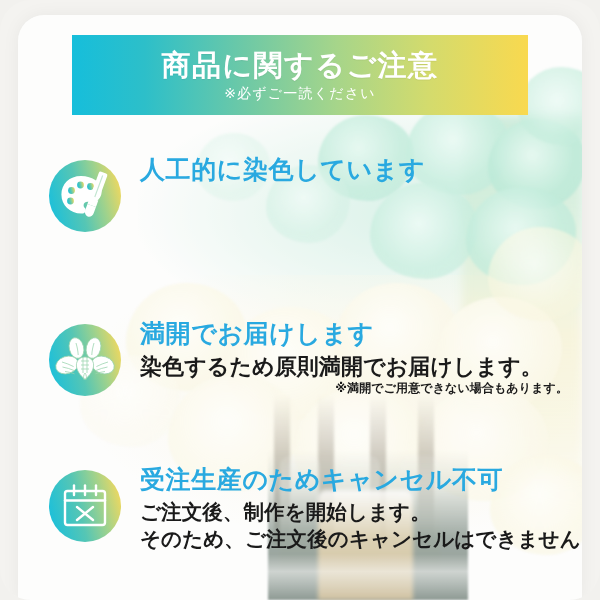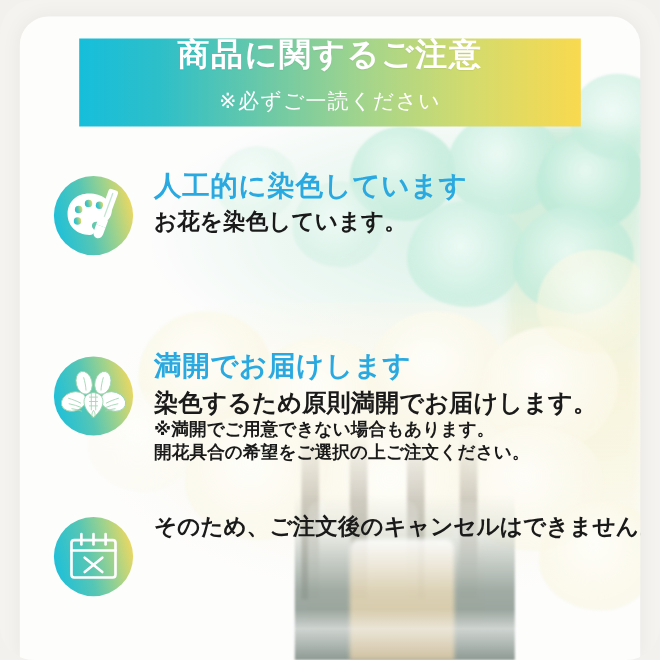--- a/index.html
+++ b/index.html
@@ -98,23 +98,23 @@
   }
   .header-title{
     color:#ffffff;
     font-size:29px;font-weight:bold;
     letter-spacing:1.5px;line-height:1;
     margin:0 0 6px 0;
     text-shadow:0 1px 1px rgba(0,0,0,.06);
   }
   .header-sub{
     color:#ffffff;
-    font-size:19px;font-weight:normal;
+    font-size:14px;font-weight:normal;
     letter-spacing:1.2px;line-height:1;
-    margin:12px;
+    margin:0;
   }
 
   
   .rows{
     position:absolute;
     left:0;top:0;right:0;bottom:0;
     z-index:6;
   }
   .row{
     position:absolute;
@@ -145,21 +145,21 @@
   }
   .row-line{
     color:#1a1a1a;
     font-weight:bold;
     letter-spacing:.1px;
     white-space:nowrap;
     margin:0;
   }
   .sz-lg{font-size:20.5px;line-height:1.32;}
   .sz-md{font-size:22px;line-height:1.32;}
-  .sz-sm{font-size:16px;line-height:1.30;}
+  .sz-sm{font-size:12px;line-height:1.30;text-align:right;}
 </style>
 </head>
 <body>
 
 <div class="stage">
 
   <div class="card">
 
     <div class="photo">
       <div class="wash-green"></div>
@@ -226,21 +226,20 @@
             <g transform="rotate(20 47 36)">
               <rect x="43" y="12" width="9" height="28" rx="2" fill="#ffffff"></rect>
               <rect x="43" y="40" width="9" height="7" fill="#ffffff"></rect>
               <path d="M43 47h9v6c0 3.2-1.9 5.6-4.5 5.6S43 56.2 43 53z" fill="#ffffff"></path>
               <line x1="47.5" y1="15" x2="47.5" y2="38" stroke="#8ecfa8" stroke-width="1.1" opacity=".55"></line>
             </g>
           </svg>
         </div>
         <div class="row-text">
           <p class="row-head">人工的に染色しています</p>
-          <p class="row-line sz-lg">お花を染色しています。</p>
         </div>
       </div>
 
       <div class="row row-2">
         <div class="icon-wrap">
           <svg class="icon-circle" viewBox="0 0 74 74" xmlns="http://www.w3.org/2000/svg">
             <defs>
               <linearGradient id="gradB" x1="0%" y1="55%" x2="100%" y2="30%">
                 <stop offset="0%" stop-color="#1fc0d8"></stop>
                 <stop offset="40%" stop-color="#56c6b4"></stop>
@@ -262,21 +261,20 @@
               <path d="M28 20c1.2 4 2 8 2.2 12M46 20c-1.2 4-2 8-2.2 12"></path>
               <path d="M33 38h8M33 42h8M33 46h8M35 34v16M39 34v16"></path>
               <path d="M37 50c-1.6 2.2-1.8 4.6-1 6.8M37 50c1.6 2.2 1.8 4.6 1 6.8"></path>
             </g>
           </svg>
         </div>
         <div class="row-text">
           <p class="row-head">満開でお届けします</p>
           <p class="row-line sz-md">染色するため原則満開でお届けします。</p>
           <p class="row-line sz-sm">※満開でご用意できない場合もあります。</p>
-          <p class="row-line sz-sm">開花具合の希望をご選択の上ご注文ください。</p>
         </div>
       </div>
 
       <div class="row row-3">
         <div class="icon-wrap">
           <svg class="icon-circle" viewBox="0 0 74 74" xmlns="http://www.w3.org/2000/svg">
             <defs>
               <linearGradient id="gradC" x1="0%" y1="55%" x2="100%" y2="30%">
                 <stop offset="0%" stop-color="#1fc0d8"></stop>
                 <stop offset="40%" stop-color="#56c6b4"></stop>
@@ -290,20 +288,22 @@
               <line x1="17" y1="31.5" x2="57" y2="31.5"></line>
               <line x1="26" y1="16.5" x2="26" y2="26"></line>
               <line x1="37" y1="16.5" x2="37" y2="26"></line>
               <line x1="48" y1="16.5" x2="48" y2="26"></line>
               <line x1="29" y1="38" x2="45" y2="51"></line>
               <line x1="45" y1="38" x2="29" y2="51"></line>
             </g>
           </svg>
         </div>
         <div class="row-text">
+          <p class="row-head">受注生産のためキャンセル不可</p>
+          <p class="row-line sz-lg">ご注文後、制作を開始します。</p>
           <p class="row-line sz-lg">そのため、ご注文後のキャンセルはできません。</p>
         </div>
       </div>
 
     </div>
 
   </div>
 </div>
 
 </body></html>

